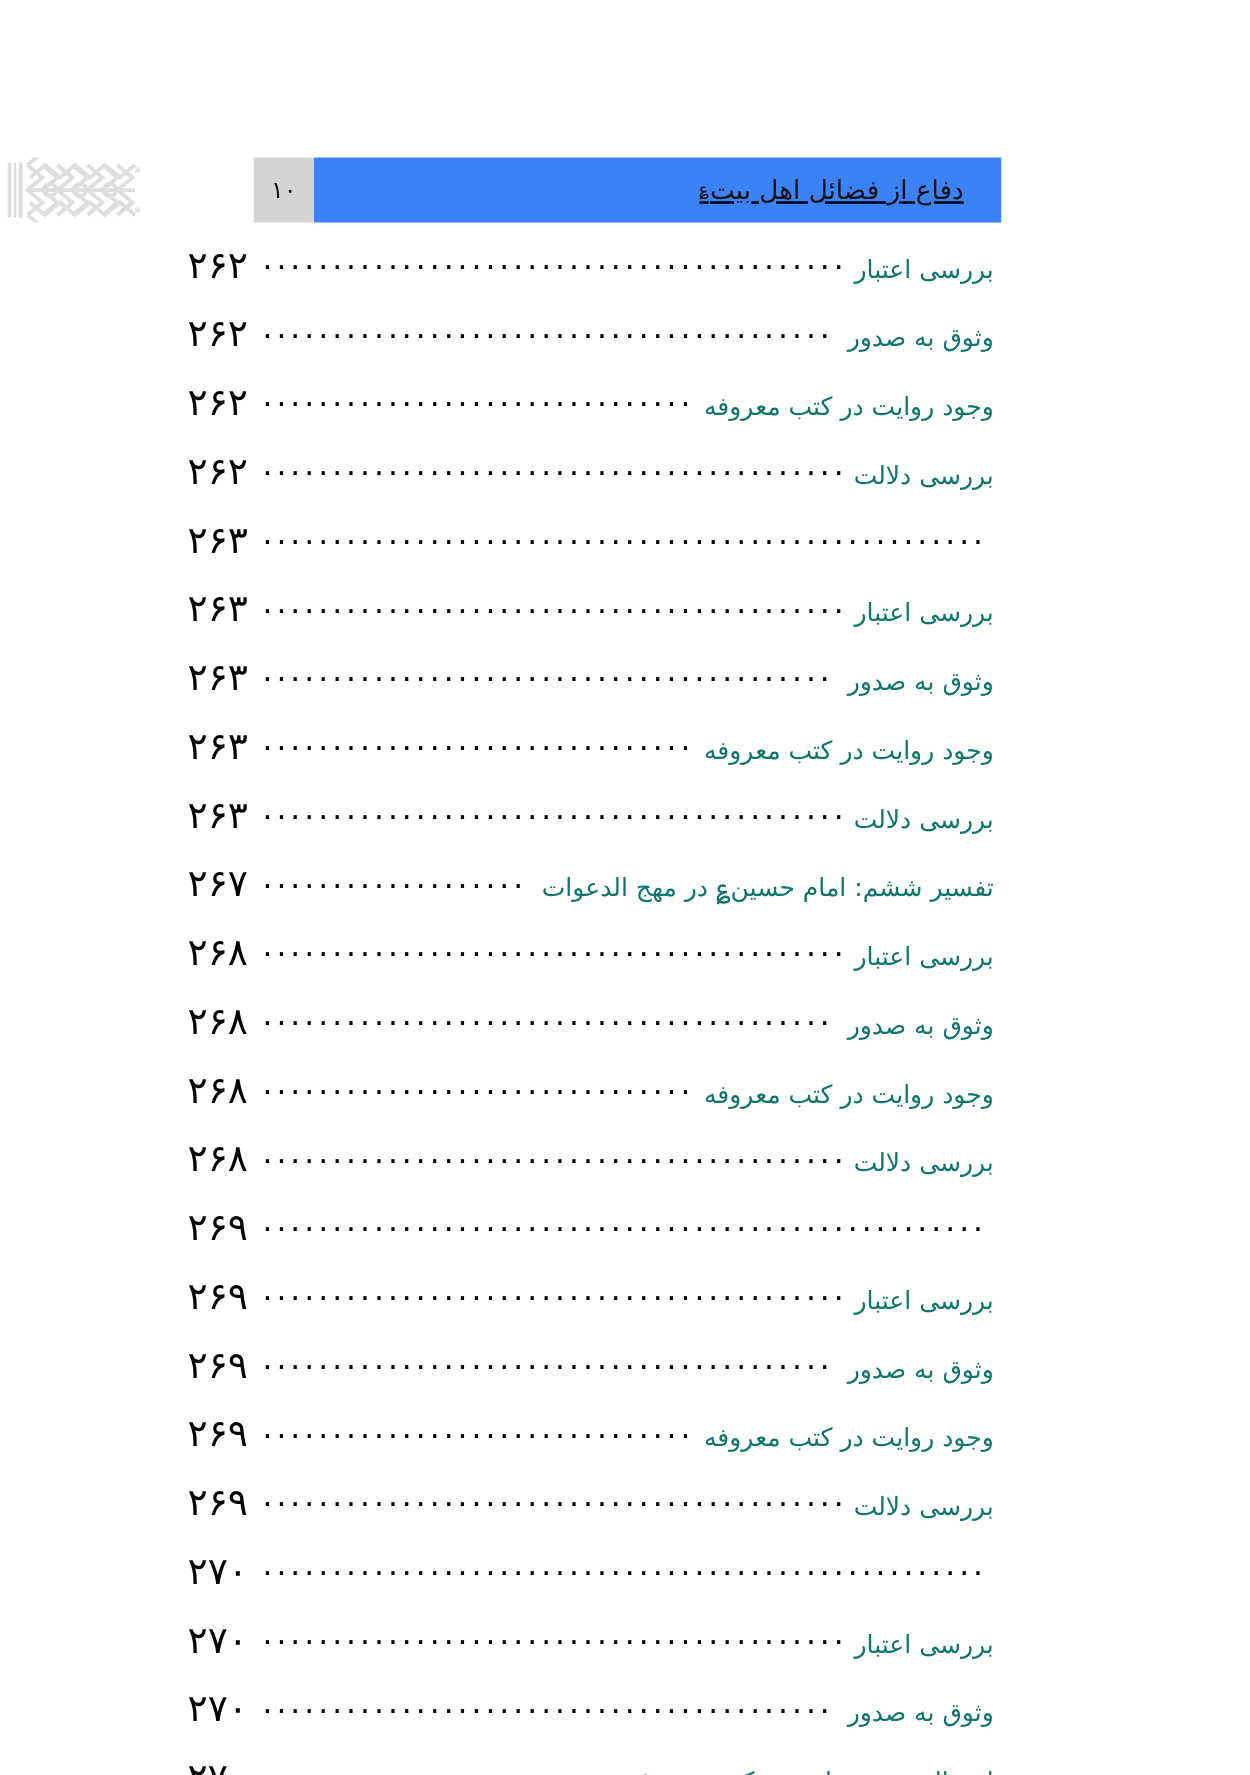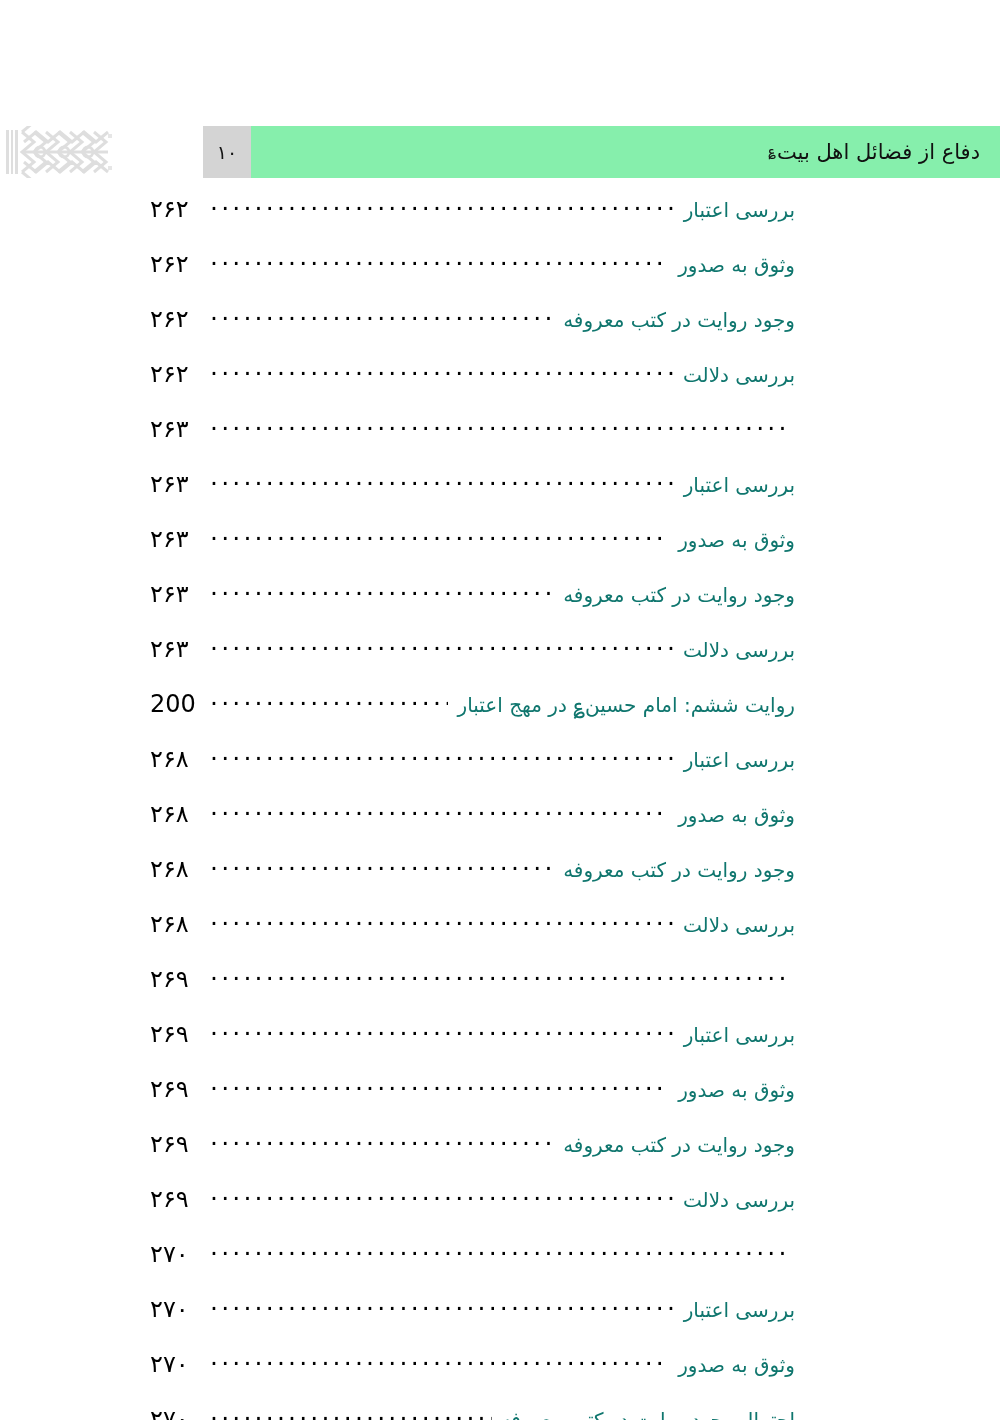--- a/index.html
+++ b/index.html
@@ -22,21 +22,21 @@
     width: 1000px;
     height: 1420px;
     background: #ffffff;
   }
 
   
   .header {
     position: absolute;
     top: 126px;
     left: 0;
-    width: 1000px;
+    width: 801px;
     height: 52px;
     display: flex;
     flex-direction: row-reverse;
     align-items: flex-start;
     justify-content: flex-start;
   }
 
   .header-ornament {
     width: 112px;
     height: 52px;
@@ -61,26 +61,27 @@
   .header-folio .folio-num {
     font-size: 19px;
     line-height: 1;
     color: #141414;
     letter-spacing: 0.5px;
   }
 
   .header-title-bar {
     flex: 1 1 auto;
     height: 52px;
-    background: #86efac;
+    background: #3b82f6;
     display: flex;
     align-items: center;
     justify-content: flex-start;
-    padding-right: 20px;
+    padding-right: 30px;
     box-sizing: border-box;
+    text-decoration: underline;
   }
   .header-title-bar .title-text {
     font-size: 21px;
     line-height: 1;
     color: #111111;
     white-space: nowrap;
   }
   .honorific-sm {
     font-size: 13px;
     vertical-align: 0.30em;
@@ -131,21 +132,21 @@
     font-size: 25px;
     letter-spacing: 3.2px;
     color: #000000;
     white-space: nowrap;
     text-align: right;
     direction: ltr;
   }
 
   .toc-page {
     flex: 0 0 auto;
-    font-size: 24px;
+    font-size: 30px;
     line-height: 1.1;
     color: #000000;
     white-space: nowrap;
     padding-right: 5px;
     min-width: 52px;
     text-align: left;
   }
 
   
   .lvl-0 { padding-right: 0px; }
@@ -238,23 +239,23 @@
         <span class="toc-label">وجود روایت در کتب معروفه</span>
         <span class="toc-leader"></span>
         <span class="toc-page">۲۶۳</span>
       </div>
       <div class="toc-row lvl-1">
         <span class="toc-label">بررسی دلالت</span>
         <span class="toc-leader"></span>
         <span class="toc-page">۲۶۳</span>
       </div>
       <div class="toc-row lvl-0">
-        <span class="toc-label">روایت ششم:  امام حسین؏ در مهج اعتبار</span>
-        <span class="toc-leader"></span>
-        <span class="toc-page">200</span>
+        <span class="toc-label">تفسیر ششم:  امام حسین؏ در مهج الدعوات</span>
+        <span class="toc-leader"></span>
+        <span class="toc-page">۲۶۷</span>
       </div>
       <div class="toc-row lvl-1">
         <span class="toc-label">بررسی اعتبار</span>
         <span class="toc-leader"></span>
         <span class="toc-page">۲۶۸</span>
       </div>
       <div class="toc-row lvl-2">
         <span class="toc-label">وثوق به صدور</span>
         <span class="toc-leader"></span>
         <span class="toc-page">۲۶۸</span>

